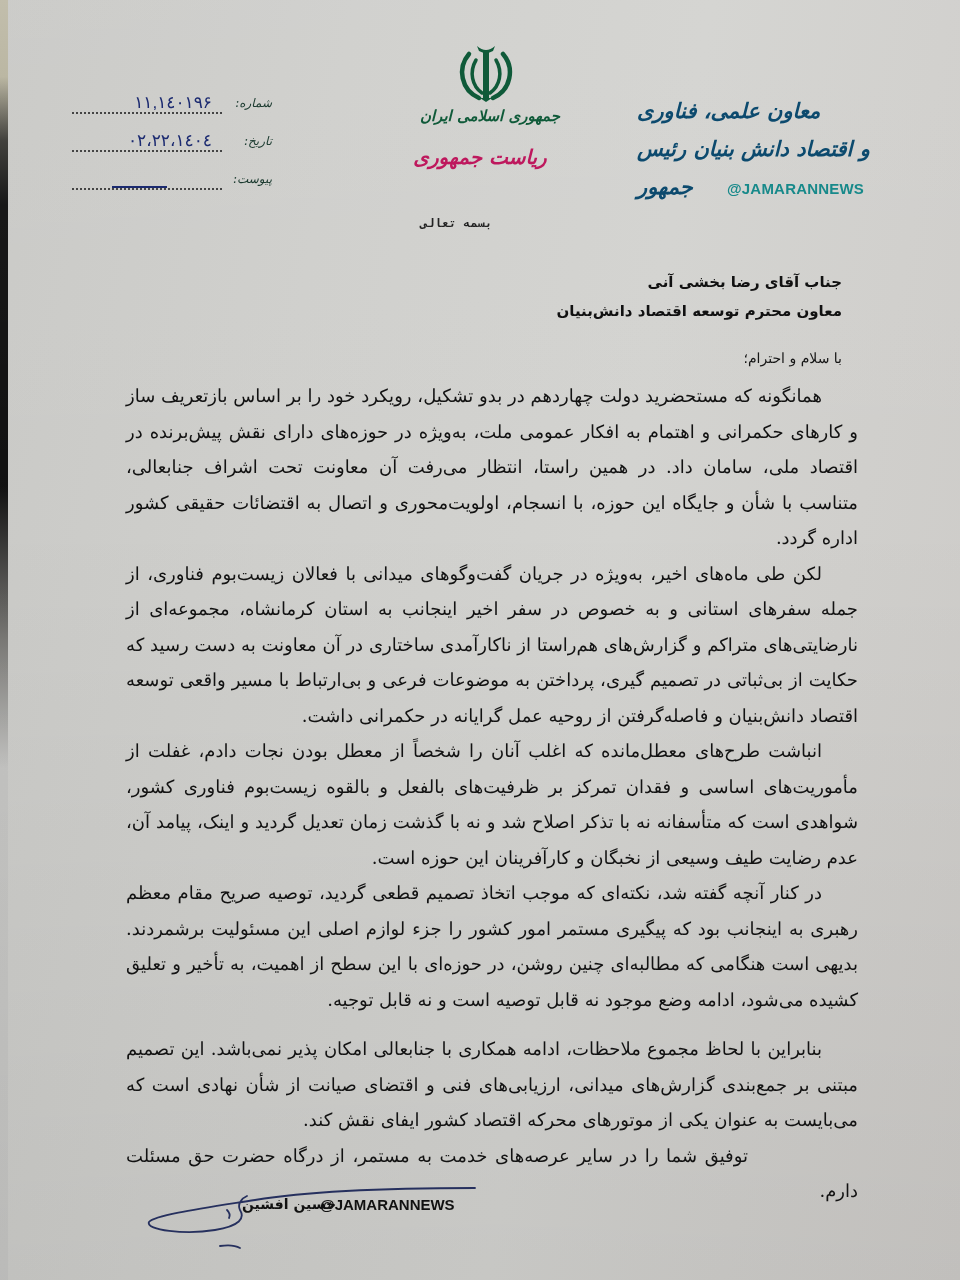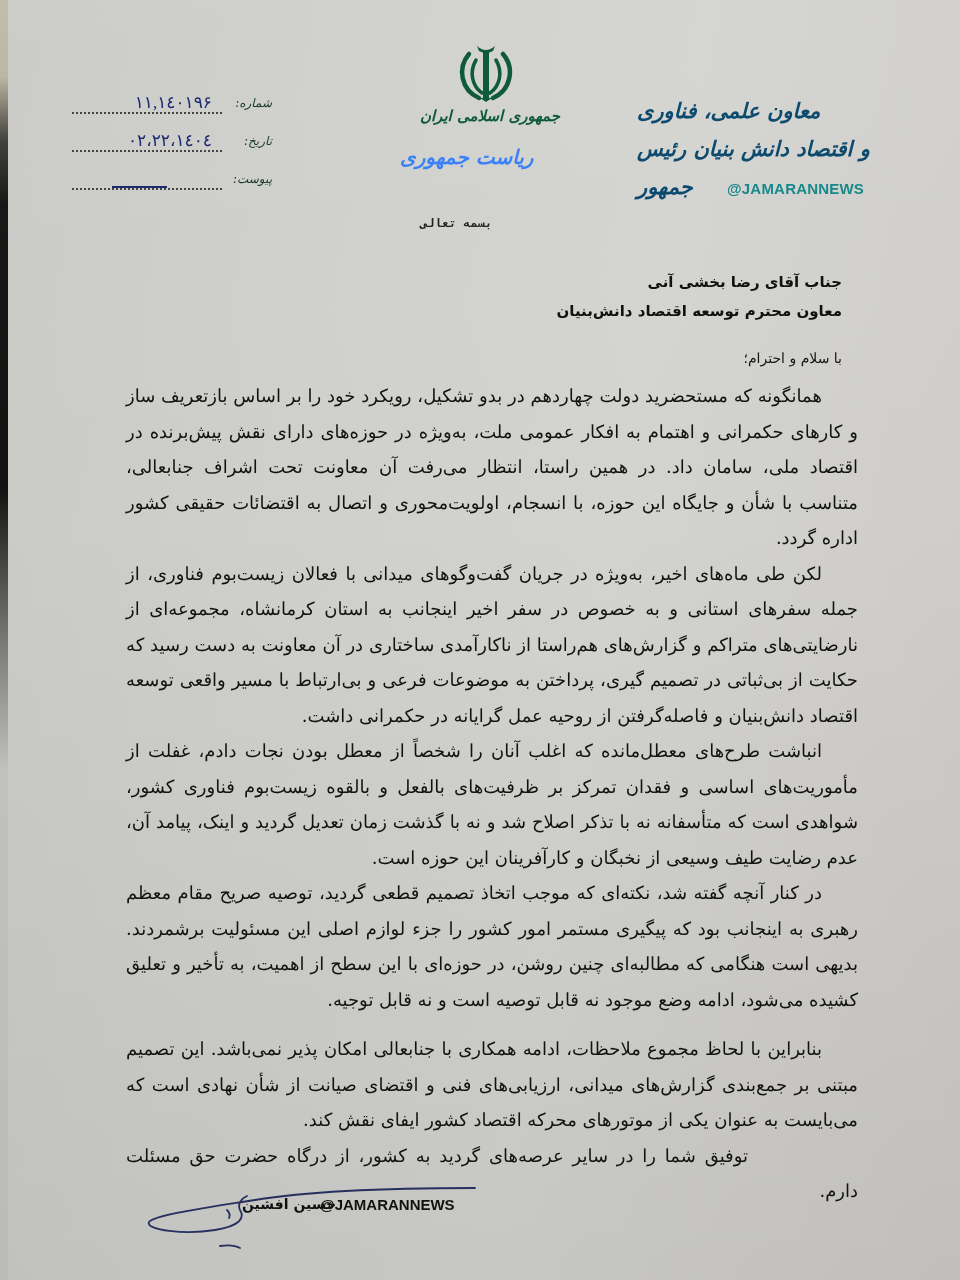--- a/index.html
+++ b/index.html
@@ -32,43 +32,43 @@
     }
 
     
     .emblem { position: absolute; left: 455px; top: 40px; width: 62px; height: 64px; }
     .state-name {
       position: absolute; left: 400px; top: 104px; width: 160px; 
       font-family: "DejaVu Serif", serif; font-style: italic; font-weight: bold;
       color: #0f5a39; font-size: 15px; line-height: 24px;
     }
     .presidency {
-      position: absolute; left: 400px; top: 142px; width: 160px; text-align: left;
+      position: absolute; left: 400px; top: 142px; width: 160px; text-align: center;
       font-family: "DejaVu Serif", serif; font-style: italic; font-weight: bold;
-      color: #3b82f6; font-size: 20px; line-height: 30px;
+      color: #be185d; font-size: 20px; line-height: 30px;
     }
     .basmala {
       position: absolute; left: 420px; top: 216px; width: 120px; text-align: left;
       font-family: Liberation Mono, monospace; font-weight: bold; font-size: 12px; color: #222;
     }
 
     
     .meta { position: absolute; left: 72px; top: 96px; width: 200px; }
     .meta-row { position: relative; height: 38px; }
     .meta-label {
       position: absolute; right: 0; top: 0;
       font-family: "DejaVu Serif", serif; font-style: italic; font-size: 12px; color: #1c3b30;
     }
     .meta-line {
       position: absolute; right: 50px; left: 0; top: 16px;
       border-bottom: 2px dotted #444;
     }
     .meta-value {
       position: absolute; right: 60px; top: -4px;
-      font-family: Liberation Serif, serif; font-size: 17px; color: #1b2a70; letter-spacing: 1px;
+      font-family: Liberation Sans, sans-serif; font-size: 17px; color: #1b2a70; letter-spacing: 1px;
     }
     .meta-dash {
       position: absolute; left: 40px; top: 14px; width: 55px; height: 2px; background: #1b2a70;
     }
 
     
     .recipient {
       position: absolute; right: 118px; top: 268px; width: 520px; text-align: right;
       font-family: "DejaVu Sans", sans-serif; font-weight: bold; font-size: 15px; color: #111;
       line-height: 29px;
@@ -150,21 +150,21 @@
   <div>معاون محترم توسعه اقتصاد دانش‌بنیان</div>
 </div>
 <div class="greeting rtl">با سلام و احترام؛</div>
 
 <div class="body-text rtl">
   <p class="para">همانگونه که مستحضرید دولت چهاردهم در بدو تشکیل، رویکرد خود را بر اساس بازتعریف ساز و کارهای حکمرانی و اهتمام به افکار عمومی ملت، به‌ویژه در حوزه‌های دارای نقش پیش‌برنده در اقتصاد ملی، سامان داد. در همین راستا، انتظار می‌رفت آن معاونت تحت اشراف جنابعالی، متناسب با شأن و جایگاه این حوزه، با انسجام، اولویت‌محوری و اتصال به اقتضائات حقیقی کشور اداره گردد.</p>
   <p class="para">لکن طی ماه‌های اخیر، به‌ویژه در جریان گفت‌وگوهای میدانی با فعالان زیست‌بوم فناوری، از جمله سفرهای استانی و به خصوص در سفر اخیر اینجانب به استان کرمانشاه، مجموعه‌ای از نارضایتی‌های متراکم و گزارش‌های هم‌راستا از ناکارآمدی ساختاری در آن معاونت به دست رسید که حکایت از بی‌ثباتی در تصمیم گیری، پرداختن به موضوعات فرعی و بی‌ارتباط با مسیر واقعی توسعه اقتصاد دانش‌بنیان و فاصله‌گرفتن از روحیه عمل گرایانه در حکمرانی داشت.</p>
   <p class="para">انباشت طرح‌های معطل‌مانده که اغلب آنان را شخصاً از معطل بودن نجات دادم، غفلت از مأموریت‌های اساسی و فقدان تمرکز بر ظرفیت‌های بالفعل و بالقوه زیست‌بوم فناوری کشور، شواهدی است که متأسفانه نه با تذکر اصلاح شد و نه با گذشت زمان تعدیل گردید و اینک، پیامد آن، عدم رضایت طیف وسیعی از نخبگان و کارآفرینان این حوزه است.</p>
   <p class="para">در کنار آنچه گفته شد، نکته‌ای که موجب اتخاذ تصمیم قطعی گردید، توصیه صریح مقام معظم رهبری به اینجانب بود که پیگیری مستمر امور کشور را جزء لوازم اصلی این مسئولیت برشمردند. بدیهی است هنگامی که مطالبه‌ای چنین روشن، در حوزه‌ای با این سطح از اهمیت، به تأخیر و تعلیق کشیده می‌شود، ادامه وضع موجود نه قابل توصیه است و نه قابل توجیه.</p>
   <p class="para gap">بنابراین با لحاظ مجموع ملاحظات، ادامه همکاری با جنابعالی امکان پذیر نمی‌باشد. این تصمیم مبتنی بر جمع‌بندی گزارش‌های میدانی، ارزیابی‌های فنی و اقتضای صیانت از شأن نهادی است که می‌بایست به عنوان یکی از موتورهای محرکه اقتصاد کشور ایفای نقش کند.</p>
-  <p class="para closing">توفیق شما را در سایر عرصه‌های گردید به کشور، از درگاه حضرت حق مسئلت دارم.</p>
+  <p class="para closing">توفیق شما را در سایر عرصه‌های خدمت به مستمر، از درگاه حضرت حق مسئلت دارم.</p>
 </div>
 
 <svg class="signature" viewBox="0 0 340 80">
   <g fill="none" stroke="#26305e" stroke-width="1.8" stroke-linecap="round">
     <path d="M330 8 C250 8, 170 10, 110 20 C60 28, 10 35, 4 42 C0 50, 40 55, 70 50 C95 46, 100 38, 95 30 C92 24, 97 18, 102 16"></path>
     <path d="M82 30 Q86 34 84 38"></path>
     <path d="M75 66 Q88 64 95 68"></path>
   </g>
 </svg>
 <div class="signer rtl">حسین افشین</div>

